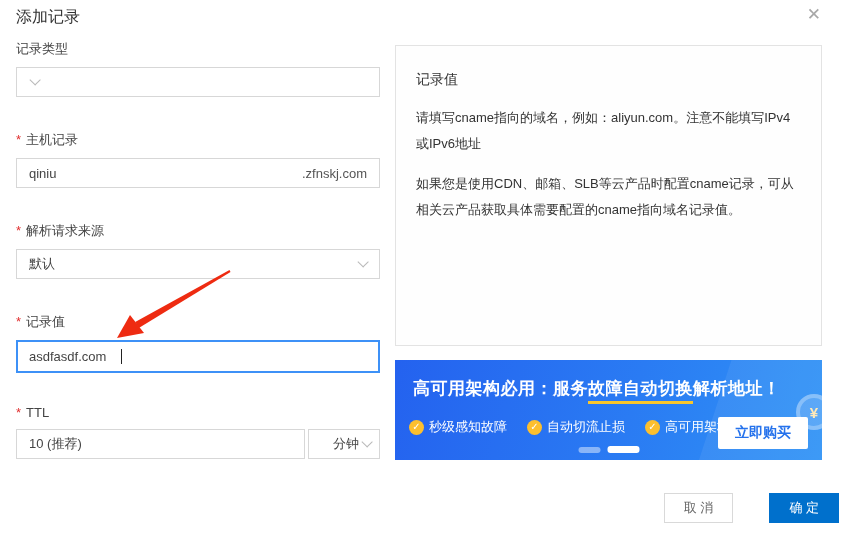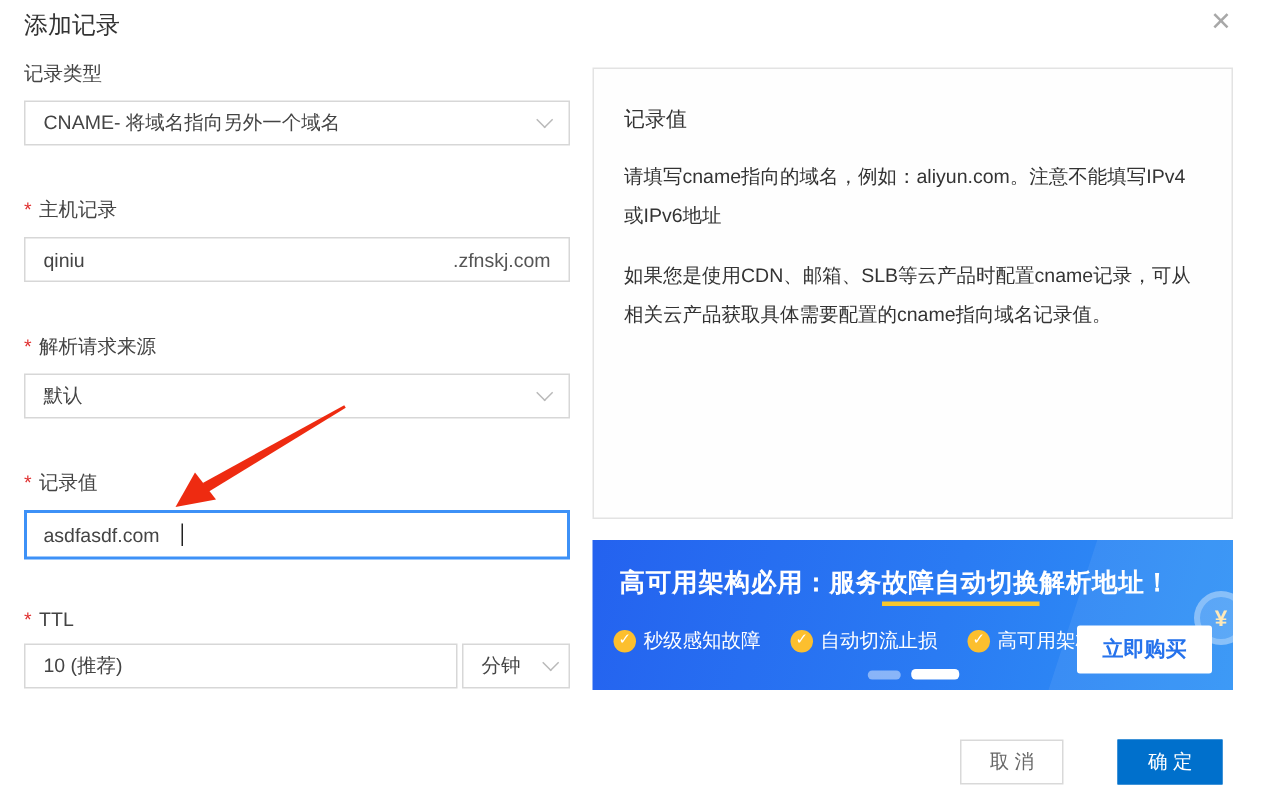--- a/index.html
+++ b/index.html
@@ -16,21 +16,21 @@
   .req { color:#e02f2f; margin-right:5px; }
   .box { width:100%; height:30px; border:1px solid #d7d7d7; background:#fff; display:flex; align-items:center; padding:0 12px; font-size:13px; color:#444; }
   .select-box { justify-content:space-between; cursor:pointer; }
   .chev { width:8px; height:8px; border-right:1px solid #b9b9b9; border-bottom:1px solid #b9b9b9; transform:rotate(45deg) translateY(-3px); margin-right:2px; }
   .mb { margin-bottom:34px; }
   .input-suffix { margin-left:auto; color:#555; }
   .focused { height:33px; border:2px solid #3d91f7; padding:0 11px; }
   .caret { display:inline-block; width:1px; height:15px; background:#222; margin-left:1px; vertical-align:middle; }
   .ttl-row { display:flex;border-radius:10px; }
   .ttl-input { flex:1; margin-right:3px; }
-  .ttl-unit { width:72px; flex:none; padding:0 8px 0 12px; }
+  .ttl-unit { width:72px; flex:none; padding:0 8px 0 24px; }
 
   
   .arrow-svg { position:absolute; left:100px; top:263px; pointer-events:none; z-index:5; }
 
   
   .help-panel { position:absolute; left:395px; top:45px; width:427px; height:301px; background:#fefefe; border:1px solid #e3e3e3; padding:25px 20px; }
   .help-heading { font-size:14px; color:#333; margin-bottom:16px; }
   .help-para { font-size:13px; color:#333; line-height:26px; margin-bottom:14px; }
 
   .banner { position:absolute; left:395px; top:360px; width:427px; height:100px;
@@ -45,39 +45,38 @@
   .feat { display:flex; align-items:center; gap:5px; font-size:13px; }
   .check-ic { width:15px; height:15px; border-radius:50%; background:#fcbf2e; color:#fff; font-size:10px; font-weight:bold;
     display:flex; align-items:center; justify-content:center; line-height:1; }
   .buy-btn { position:absolute; right:14px; bottom:11px; background:#fff; color:#2572ec; font-size:14px; font-weight:bold;
     padding:7px 17px; border:none; border-radius:2px; cursor:pointer; }
   .dots { position:absolute; left:50%; transform:translateX(-50%); bottom:7px; display:flex; gap:7px; align-items:center; }
   .dot { height:6px; width:22px; border-radius:3px; background:rgba(255,255,255,0.45); cursor:pointer; }
   .dot.active { width:32px; height:7px; background:#fff; }
 
   
-  .footer { position:absolute; right:28px; top:493px; display:flex; gap:8px;padding-left:20px; }
+  .footer { position:absolute; right:4px; top:493px; display:flex; gap:8px;padding-left:20px; }
   .btn { height:30px; padding:0 19px; font-size:13px; cursor:pointer; display:flex; align-items:center; }
   .btn-cancel { background:#fff; border:1px solid #d9d9d9; color:#666; }
   .btn-confirm { background:#0070cc; border:1px solid #0070cc; color:#fff;margin-left:28px; }
 </style>
 </head>
 <body>
 
 <div class="dialog">
 
   <div class="dlg-title">添加记录</div>
   <div class="close-btn">✕</div>
 
   <div class="form-col">
 
     <div>
       <div class="field-label"><span>记录类型</span></div>
       <div class="box select-box mb">
-        <span>CNAME- 将域名指向另外一个域名</span>
         <span class="chev"></span>
       </div>
     </div>
 
     <div>
       <div class="field-label"><span class="req">*</span><span>主机记录</span></div>
       <div class="box mb">
         <span>qiniu</span>
         <span class="input-suffix">.zfnskj.com</span>
       </div>

